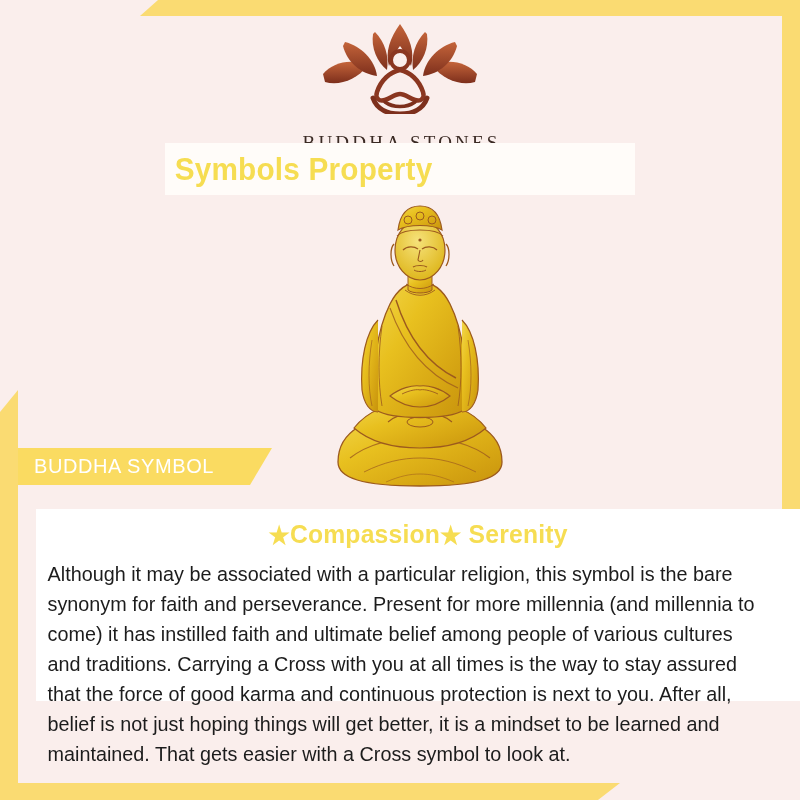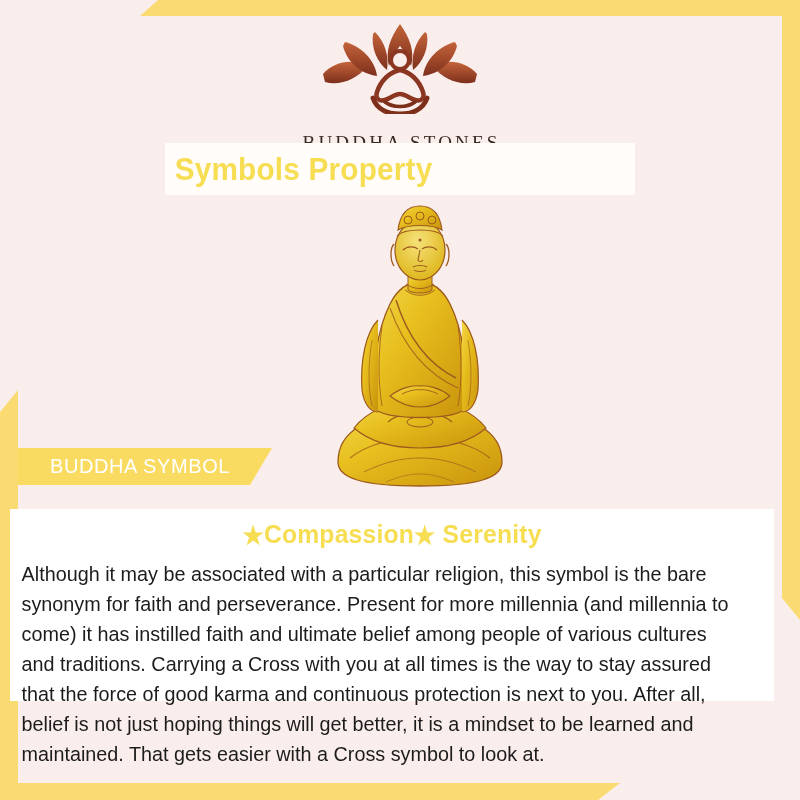--- a/index.html
+++ b/index.html
@@ -116,31 +116,31 @@
     left: 18px;
     top: 448px;
     width: 254px;
     height: 37px;
     background: #fadb61;
     clip-path: polygon(0 0, 100% 0, calc(100% - 22px) 100%, 0 100%);
     display: flex;
     align-items: center;
   }
   .symbol-tag-text {
-    padding-left: 32px;
+    padding-left: 16px;
     color: #ffffff;
     font-size: 20px;
     letter-spacing: 0.6px;
     white-space: nowrap;
   }
 
   
   .content-panel {
     position: absolute;
-    left: 10px;
+    left: 36px;
     top: 509px;
     width: 764px;
     height: 192px;
     background: #ffffff;
   }
 
   .headline {
     margin: 0;
     padding-top: 10px;
     text-align: center;

